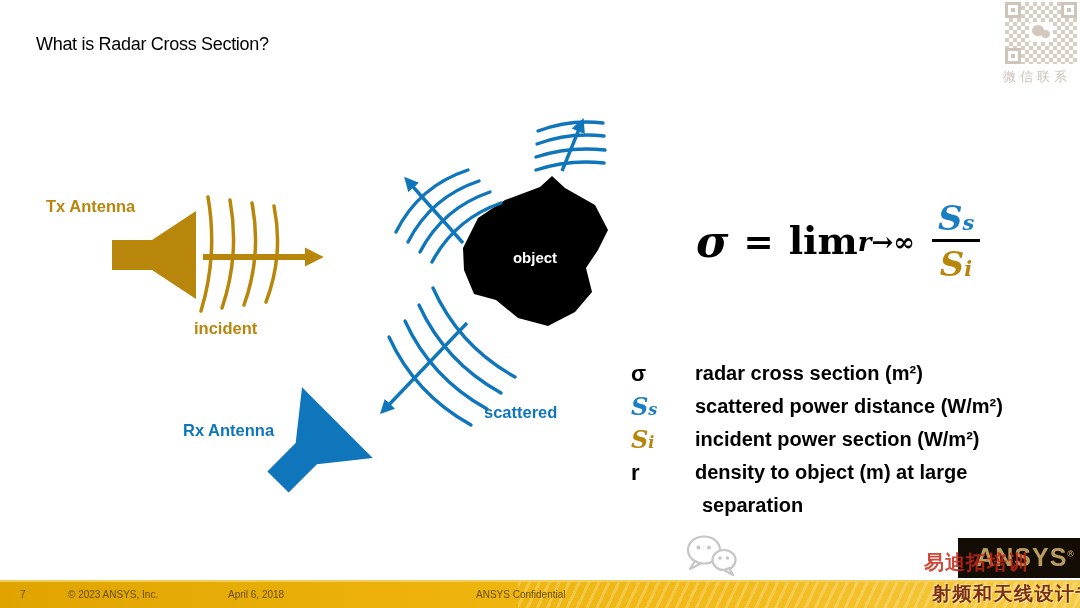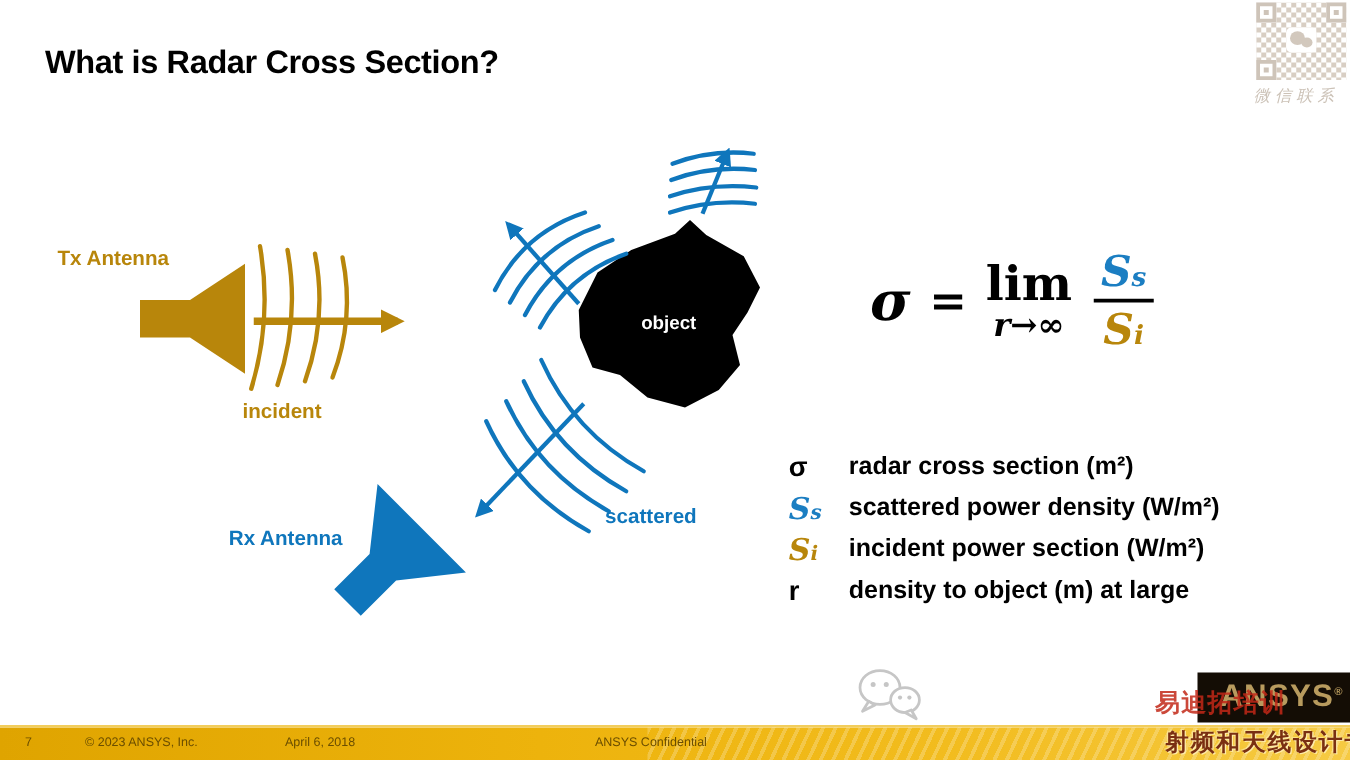--- a/index.html
+++ b/index.html
@@ -2,73 +2,73 @@
 <html><head>
 <meta charset="utf-8">
 <style>
   html,body{margin:0;padding:0;}
   .slide{
     position:relative; width:1080px; height:608px; background:#ffffff;
     font-family:"Liberation Sans", sans-serif; overflow:hidden;
   }
   
   .title{
-    position:absolute; left:36px; top:34px; font-size:26px; font-weight:bold;
+    position:absolute; left:36px; top:34px; font-size:18px; font-weight:normal;
     color:#000; letter-spacing:-0.3px;text-align:center;
   }
   
   .diagram{ position:absolute; left:0; top:90px; }
   .svg-label{ font-family:"Liberation Sans",sans-serif; font-weight:bold; font-size:16.5px; }
   .gold-text{ fill:#B8860B; }
   .blue-text{ fill:#0F76BC; }
   .obj-text{ fill:#ffffff; font-size:15px; }
   
   .formula{
     position:absolute; left:696px; top:188px; height:106px;
     display:flex; align-items:center; gap:15px;
     font-family:"DejaVu Serif", serif; color:#000;
   }
   .f-sigma{ font-size:44px; font-weight:bold; font-style:italic; }
   .f-eq{ font-size:36px; font-weight:bold; }
-  .f-lim{ display:flex; flex-direction:column; align-items:center; line-height:1; }
+  .f-lim{ display:flex; flex-direction:row; align-items:center; line-height:1; }
   .f-lim .lim-top{ font-size:38px; font-weight:bold; }
   .f-lim .lim-bot{ font-size:26px; font-weight:bold; font-style:italic; margin-top:2px; }
   .f-coeff{ font-size:42px; font-weight:bold; font-style:italic; }
   .f-coeff sup{ font-size:25px; font-style:normal; }
   .frac{ display:flex; flex-direction:column; align-items:center; line-height:1; }
   .frac .num{ padding:0 8px 4px; }
   .frac .den{ border-top:3px solid #000; padding:5px 8px 0; }
   .s-main{ font-size:34px; font-weight:bold; font-style:italic; }
   .s-sub{ font-size:21px; font-weight:bold; font-style:italic; }
   .c-blue{ color:#1B7EC2; }
   .c-gold{ color:#B8860B; }
   
   .legend{ position:absolute; left:631px; top:357px; width:440px; color:#000; }
   .lg-row{ display:flex; height:33px; align-items:center; }
   .lg-sym{ width:48px; flex:none; font-size:22px; font-weight:bold; }
   .lg-sym .s-main{ font-size:24px; }
   .lg-sym .s-sub{ font-size:16px; }
   .lg-sym{ font-family:"Liberation Sans",sans-serif; }
   .lg-sym .serif{ font-family:"DejaVu Serif",serif; }
-  .lg-txt{ font-size:20px; font-weight:bold; }
+  .lg-txt{ font-size:20px; font-weight:bold;margin-left:16px; }
   .lg-indent{ padding-left:7px; }
   
   .qr-wrap{ position:absolute; left:1003px; top:2px; width:75px; }
   .qr{
     position:relative; width:72px; height:62px; margin-left:2px;
     background: repeating-conic-gradient(#D8CEC3 0% 25%, #ffffff 0% 50%) 0 0 / 8px 8px;
   }
   .finder{ position:absolute; width:16px; height:16px; border:3px solid #CEC4B9; background:#fff; box-sizing:border-box; }
   .finder::after{ content:""; position:absolute; inset:3px; background:#CEC4B9; }
   .f-tl{ left:0; top:0; } .f-tr{ right:0; top:0; } .f-bl{ left:0; bottom:0; }
   .qr-center{ position:absolute; left:24px; top:20px; width:24px; height:20px; background:#fff; border-radius:4px; }
   .qr-center i{ position:absolute; border-radius:50%; background:#D2C8BD; }
   .qr-center i.b1{ left:3px; top:3px; width:12px; height:11px; }
   .qr-center i.b2{ left:12px; top:8px; width:9px; height:8px; }
-  .qr-caption{ margin-top:4px; font-size:13px; color:#CCC2B7; letter-spacing:4px; white-space:nowrap;font-style:italic; }
+  .qr-caption{ margin-top:4px; font-size:13px; color:#CCC2B7; letter-spacing:4px; white-space:nowrap; }
   
   .footer{
     position:absolute; left:0; bottom:0; width:1080px; height:28px;
     background:linear-gradient(90deg,#DFA400 0%, #EDB30C 40%, #F2BC1E 70%, #F6CA43 100%);
     border-top:2px solid #F2CD5C; box-sizing:border-box;
   }
   .footer::after{
     content:""; position:absolute; right:0; top:0; bottom:0; width:52%;
     background:repeating-linear-gradient(115deg, rgba(255,255,255,0.22) 0 3px, rgba(255,255,255,0) 3px 9px);
   }
@@ -182,29 +182,33 @@
     </span>
   </div>
 
   <div class="legend">
     <div class="lg-row">
       <span class="lg-sym">σ</span>
       <span class="lg-txt">radar cross section (m²)</span>
     </div>
     <div class="lg-row">
       <span class="lg-sym"><span class="serif s-main c-blue">S</span><span class="serif s-sub c-blue">s</span></span>
-      <span class="lg-txt">scattered power density (W/m²)</span>
+      <span class="lg-txt">scattered power distance (W/m²)</span>
     </div>
     <div class="lg-row">
       <span class="lg-sym"><span class="serif s-main c-gold">S</span><span class="serif s-sub c-gold">i</span></span>
       <span class="lg-txt">incident power section (W/m²)</span>
     </div>
     <div class="lg-row">
       <span class="lg-sym">r</span>
       <span class="lg-txt">density to object (m) at large</span>
+    </div>
+    <div class="lg-row">
+      <span class="lg-sym"></span>
+      <span class="lg-txt lg-indent">separation</span>
     </div>
   </div>
 
   <div class="qr-wrap">
     <div class="qr">
       <span class="finder f-tl"></span>
       <span class="finder f-tr"></span>
       <span class="finder f-bl"></span>
       <span class="qr-center">
           <i class="b1"></i>

